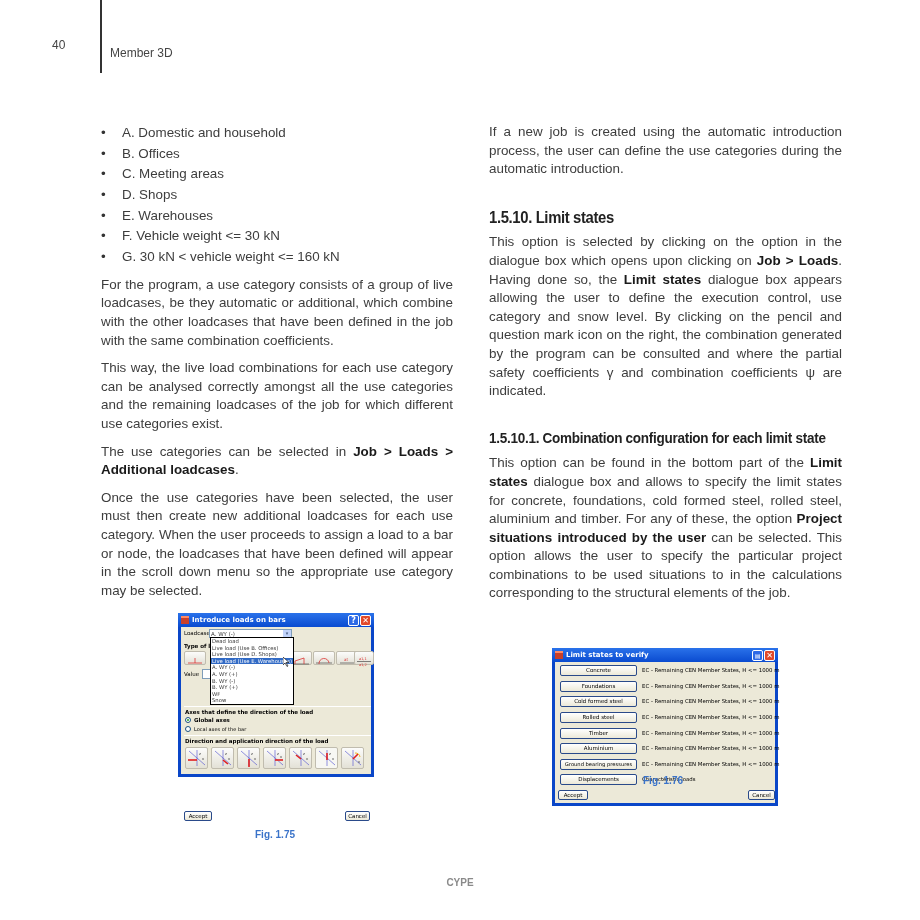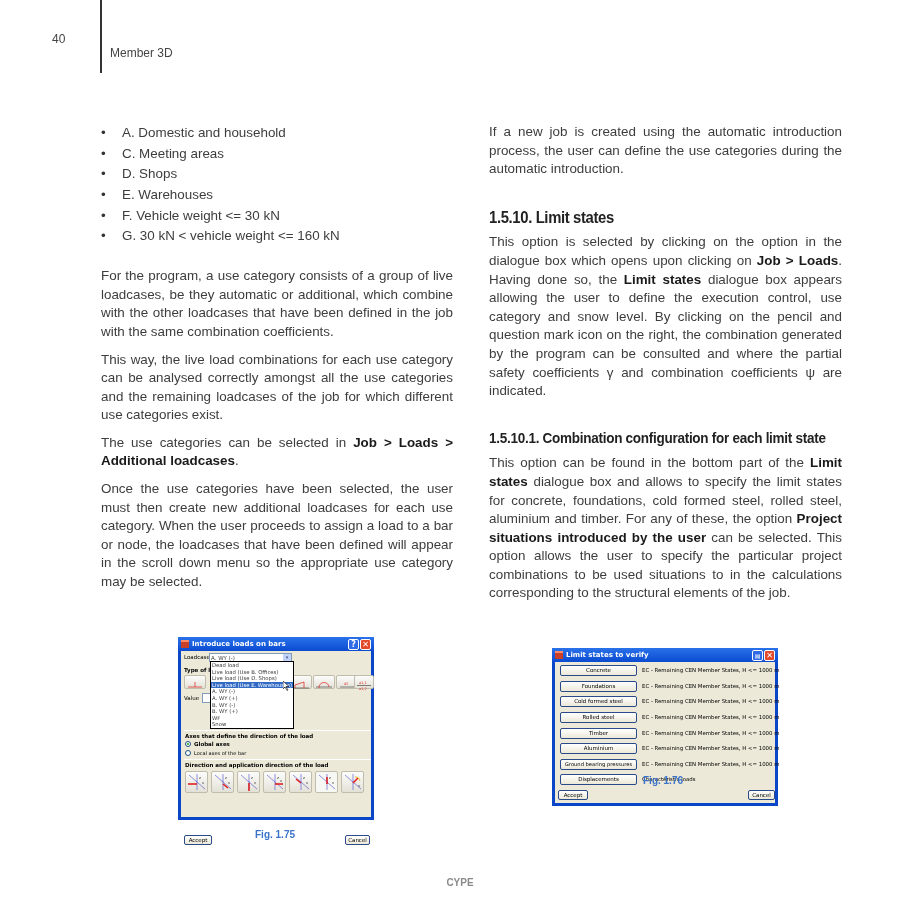--- a/index.html
+++ b/index.html
@@ -1,20 +1,20 @@
 <!DOCTYPE html>
 <html><head>
 <meta charset="utf-8">
 <style>
   * { box-sizing: border-box; margin: 0; padding: 0; }
   html, body { width: 920px; height: 920px; background: #ffffff; overflow: hidden; }
   body { position: relative; font-family: "Liberation Sans", sans-serif; color: #3a3a3a; }
 
   .header-rule { position: absolute; left: 100px; top: 0; width: 2px; height: 73px; background: #333; }
-  .page-num { position: absolute; left: 52px; top: 32px; font-size: 12px; color: #444; }
+  .page-num { position: absolute; left: 52px; top: 38px; font-size: 12px; color: #444; }
   .running-title { position: absolute; left: 110px; top: 46px; font-size: 12px; color: #444; }
 
   .col { position: absolute; font-size: 13.4px; line-height: 18.6px; color: #3d3d3d; }
   .col-left { left: 101px; top: 123px; width: 352px; }
   .col-right { left: 489px; top: 123px; width: 353px; }
 
   .bullets { list-style: none; margin-left: 0; }
   .bullets li { position: relative; padding-left: 21px; height: 20.7px; line-height: 20.7px; }
   .bullets li::before { content: "•"; position: absolute; left: 0; top: 0; color: #333; }
 
@@ -58,41 +58,42 @@
 </head>
 <body>
 
 <div class="header-rule"></div>
 <div class="page-num">40</div>
 <div class="running-title">Member 3D</div>
 
 <div class="col col-left">
   <ul class="bullets">
     <li>A. Domestic and household</li>
+    <li>B. Offices</li>
     <li>C. Meeting areas</li>
     <li>D. Shops</li>
     <li>E. Warehouses</li>
     <li>F. Vehicle weight &lt;= 30 kN</li>
     <li>G. 30 kN &lt; vehicle weight &lt;= 160 kN</li>
   </ul>
-  <p class="just" style="margin-top:20px">For the program, a use category consists of a group of live loadcases, be they automatic or additional, which combine with the other loadcases that have been defined in the job with the same combination coefficients.</p>
+  <p class="just" style="margin-top:8px">For the program, a use category consists of a group of live loadcases, be they automatic or additional, which combine with the other loadcases that have been defined in the job with the same combination coefficients.</p>
   <p class="just">This way, the live load combinations for each use category can be analysed correctly amongst all the use categories and the remaining loadcases of the job for which different use categories exist.</p>
   <p class="just"><span>The use categories can be selected in </span><b>Job &gt; Loads &gt; Additional loadcases</b><span>.</span></p>
   <p class="just">Once the use categories have been selected, the user must then create new additional loadcases for each use category. When the user proceeds to assign a load to a bar or node, the loadcases that have been defined will appear in the scroll down menu so the appropriate use category may be selected.</p>
 </div>
 
 <div class="col col-right">
   <p class="just first">If a new job is created using the automatic introduction process, the user can define the use categories during the automatic introduction.</p>
   <h2>1.5.10. Limit states</h2>
   <p class="just first"><span>This option is selected by clicking on the option in the dialogue box which opens upon clicking on </span><b>Job &gt; Loads</b><span>. Having done so, the </span><b>Limit states</b><span> dialogue box appears allowing the user to define the execution control, use category and snow level. By clicking on the pencil and question mark icon on the right, the combination generated by the program can be consulted and where the partial safety coefficients γ and combination coefficients ψ are indicated.</span></p>
   <h3>1.5.10.1. Combination configuration for each limit state</h3>
   <p class="just first"><span>This option can be found in the bottom part of the </span><b>Limit states</b><span> dialogue box and allows to specify the limit states for concrete, foundations, cold formed steel, rolled steel, aluminium and timber. For any of these, the option </span><b>Project situations introduced by the user</b><span> can be selected. This option allows the user to specify the particular project combinations to be used situations to in the calculations corresponding to the structural elements of the job.</span></p>
 </div>
 
-<div class="dialog" style="left:178px; top:613px; width:196px; height:183px;margin-top:24px;">
+<div class="dialog" style="left:178px; top:613px; width:196px; height:164px;">
   <div class="dlg-title">
     <span class="app-icon"></span>
     <span>Introduce loads on bars</span>
     <span class="tb-btn tb-help" style="right:15px">?</span>
     <span class="tb-btn tb-close" style="right:3px">✕</span>
   </div>
 
   <div class="d1-row" style="left:3px; top:17px;">Loadcase</div>
   <div class="select-box" style="left:28px; top:16px; width:83px; height:9px;">
     <span>A. WY (-)</span>

